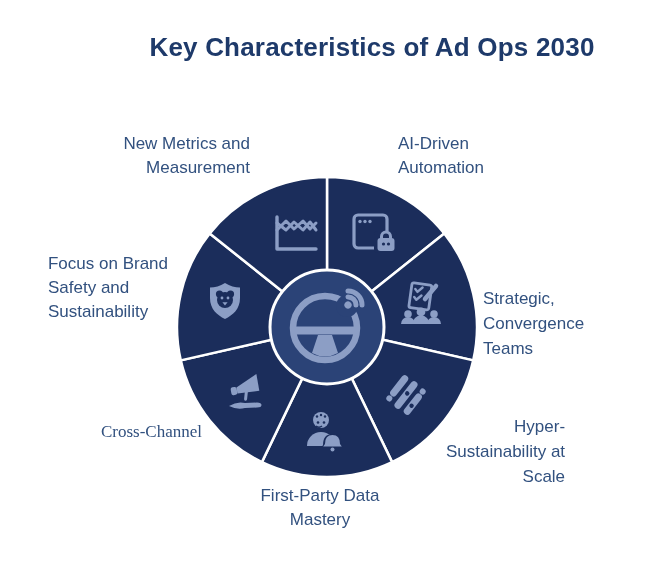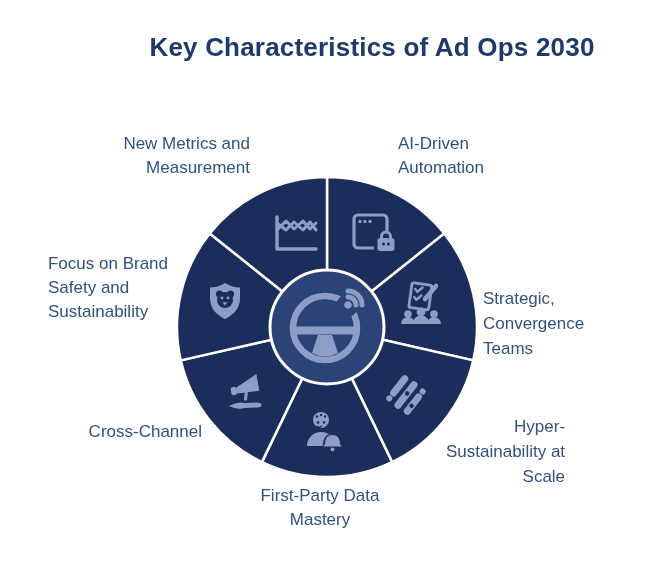--- a/index.html
+++ b/index.html
@@ -8,21 +8,21 @@
   .title{position:absolute;left:0;top:32px;width:100%;text-align:center;
          font-size:26px;font-weight:700;color:#1E3A6A;letter-spacing:.2px;margin-left:48px;}
   .diagram-svg{position:absolute;left:0;top:0;}
   .label{position:absolute;font-size:17px;line-height:24px;color:#32517F;font-weight:400;}
   .label span{display:block;}
   .l-metrics{top:132px;right:398px;text-align:right;}
   .l-ai{top:132px;left:398px;text-align:left;}
   .l-teams{top:252px;left:483px;line-height:25px;text-align:left;margin-top:34px;}
   .l-hyper{top:414px;left:446px;line-height:25px;text-align:right;}
   .l-first{top:484px;left:220px;width:200px;text-align:center;}
-  .l-cross{top:420px;right:446px;text-align:right;}
+  .l-cross{top:420px;right:446px;text-align:right;font-family:Liberation Serif, serif;}
   .l-safety{top:252px;right:480px;text-align:left;}
 </style>
 </head>
 <body>
 
 <div class="stage">
 
   <div class="title">Key Characteristics of Ad Ops 2030</div>
 
   <svg class="diagram-svg" width="648" height="576" viewBox="0 0 648 576">

